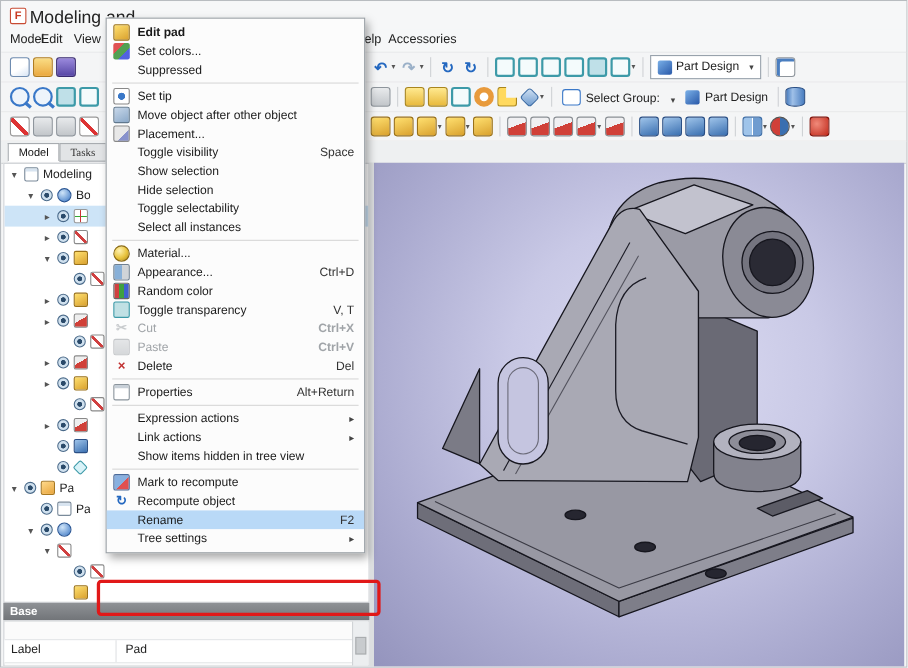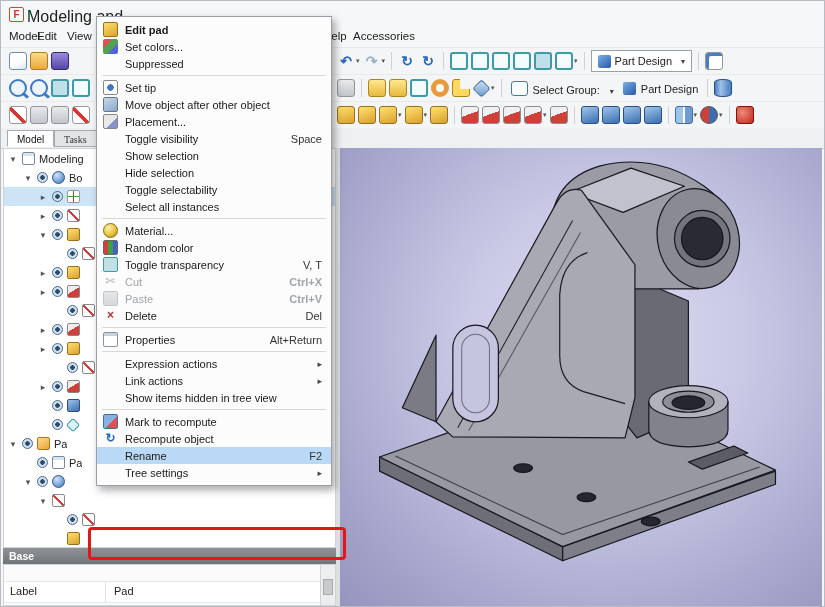--- a/index.html
+++ b/index.html
@@ -464,20 +464,25 @@
       <div class="cm-item">
         <span class="mi"></span>
         <span class="cm-label">Select all instances</span>
       </div>
       <div class="cm-sep"></div>
       <div class="cm-item">
         <span class="mi ic-material"></span>
         <span class="cm-label">Material...</span>
       </div>
       <div class="cm-item">
+        <span class="mi ic-appearance"></span>
+        <span class="cm-label">Appearance...</span>
+        <span class="cm-shortcut">Ctrl+D</span>
+      </div>
+      <div class="cm-item">
         <span class="mi ic-random-color"></span>
         <span class="cm-label">Random color</span>
       </div>
       <div class="cm-item">
         <span class="mi ic-transparency"></span>
         <span class="cm-label">Toggle transparency</span>
         <span class="cm-shortcut">V, T</span>
       </div>
       <div class="cm-item disabled">
         <span class="mi glyph" style="color: rgb(138, 144, 150);">✂</span>

